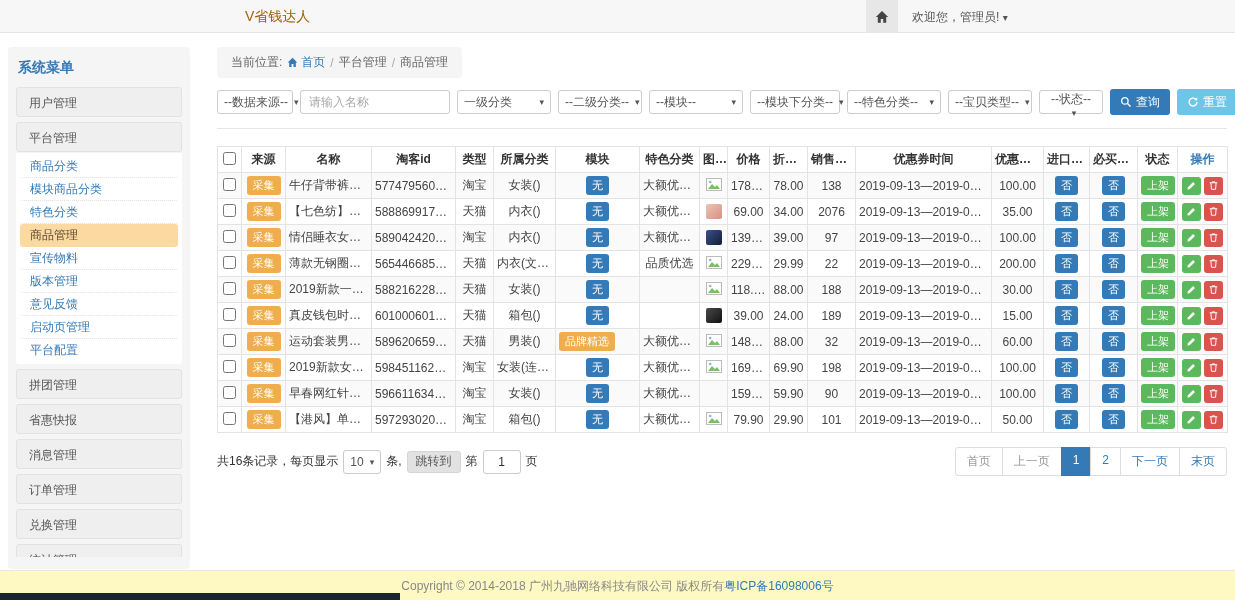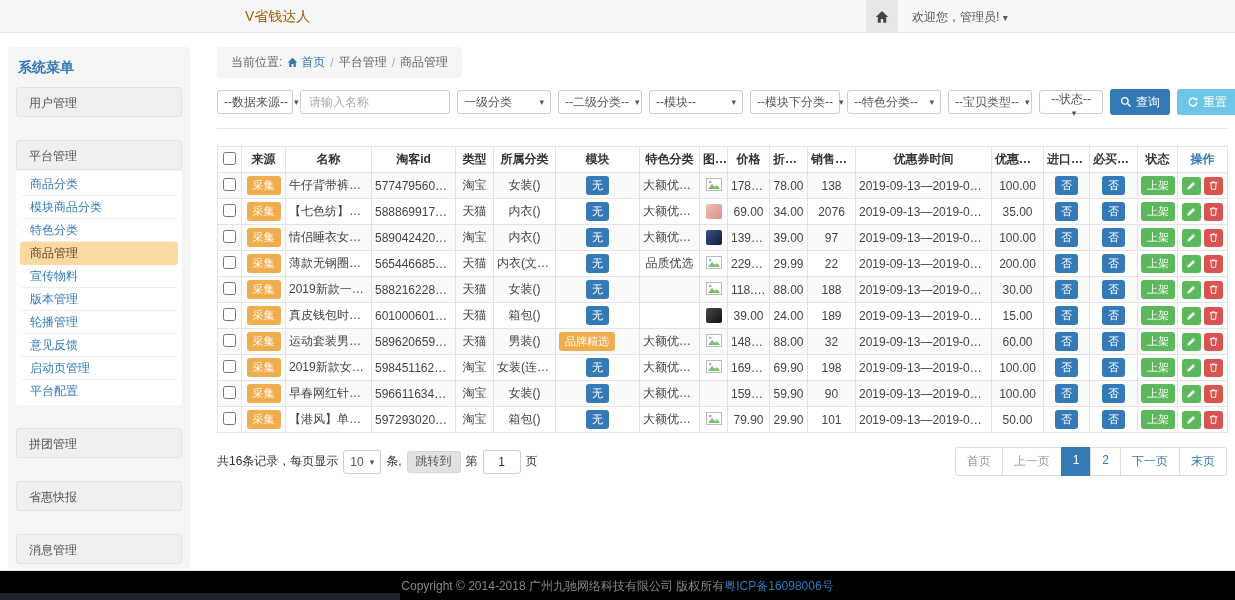--- a/index.html
+++ b/index.html
@@ -16,21 +16,21 @@
     font-size:14px; color:#a16207; }
   .topbar-right { position:absolute; left:866px; top:0; height:33px; display:flex; align-items:stretch; }
   .home-box { width:32px; background:#e7e7e7; display:flex; align-items:center; justify-content:center; cursor:pointer; }
   .home-box svg { width:14px; height:14px; fill:#444; }
   .welcome { line-height:32px; padding:1px 14px; color:#555; cursor:pointer; white-space:nowrap; }
   .caret-g { color:#555; font-size:10px; }
   
   .sidebar { position:absolute; left:8px; top:47px; width:182px; height:522px;
     background:#f5f5f5; border-radius:4px; padding:8px; overflow:hidden; }
   .sidebar-title { color:#337ab7; font-weight:bold; font-size:14px; padding:4px 2px 10px; }
-  .side-group { margin-bottom:23px; }
+  .side-group { margin-bottom:5px; }
   .side-heading { height:30px; line-height:30px; background:#efefef; border:1px solid #e2e2e2;
     border-radius:3px; padding-left:12px; color:#555; cursor:pointer; }
   .side-sub { background:#fff; border-radius:0 0 3px 3px; padding:2px 4px; margin-top:1px; }
   .side-sub-item { height:23px; line-height:23px; padding-left:10px; color:#337ab7;
     border-bottom:1px dotted #ddd; cursor:pointer; border-radius:3px; }
   .side-sub-item:last-child { border-bottom:none; }
   .side-sub-item.active { background:#fbd9a1; color:#5b4a2f; border-bottom:1px dotted transparent; }
   .side-group.cut { height:13px; overflow:hidden; }
   
   .content { position:absolute; left:217px; top:47px; width:1010px; }
@@ -94,21 +94,21 @@
     font-family:inherit; font-size:12px; color:#333; }
   .pager-right { display:flex; }
   .page-btn { border:1px solid #ddd; background:#fff; color:#337ab7; padding:5px 11px;
     margin-left:-1px; cursor:pointer; }
   .page-btn:first-child { border-radius:3px 0 0 3px; margin-left:0; }
   .page-btn:last-child { border-radius:0 3px 3px 0; }
   .page-btn.active { background:#337ab7; border-color:#337ab7; color:#fff; }
   .page-btn.disabled { color:#999; }
   
   .footer { position:absolute; left:0; bottom:0; width:1235px; height:30px;
-    background:#000000; border-top:1px solid #e7e7e7; text-align:center;
+    background:#fef9c3; border-top:1px solid #e7e7e7; text-align:center;
     line-height:30px; color:#888; }
   .footer a { color:#337ab7; text-decoration:none; }
   .bottom-strip { position:absolute; left:0; bottom:0; width:400px; height:7px; background:#1a242e; z-index:5; }
 </style>
 </head>
 <body>
 
 <div class="topbar">
   <div class="topbar-title">V省钱达人</div>
   <div class="topbar-right">
@@ -132,21 +132,20 @@
       </div>
       <div class="side-group">
         <div class="side-heading">平台管理</div>
         <div class="side-sub">
           <div class="side-sub-item">商品分类</div>
           <div class="side-sub-item">模块商品分类</div>
           <div class="side-sub-item">特色分类</div>
           <div class="side-sub-item active">商品管理</div>
           <div class="side-sub-item">宣传物料</div>
           <div class="side-sub-item">版本管理</div>
-          <div class="side-sub-item">轮播管理</div>
           <div class="side-sub-item">意见反馈</div>
           <div class="side-sub-item">启动页管理</div>
           <div class="side-sub-item">平台配置</div>
         </div>
       </div>
       <div class="side-group">
         <div class="side-heading">拼团管理</div>
       </div>
       <div class="side-group">
         <div class="side-heading">省惠快报</div>

